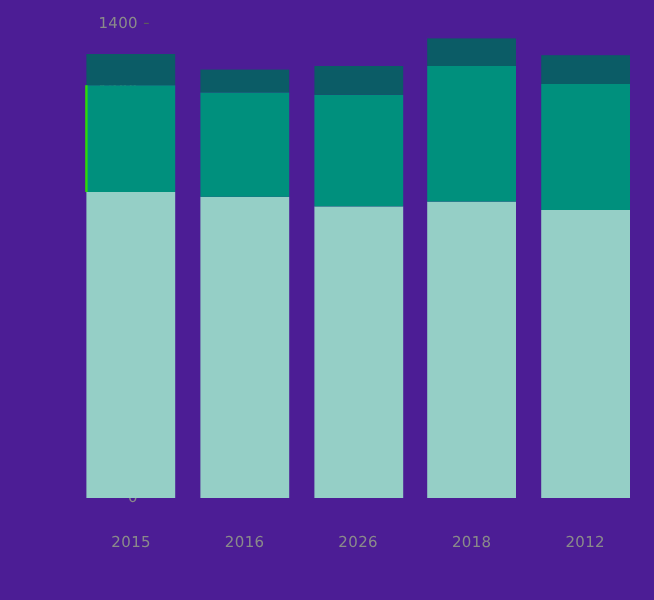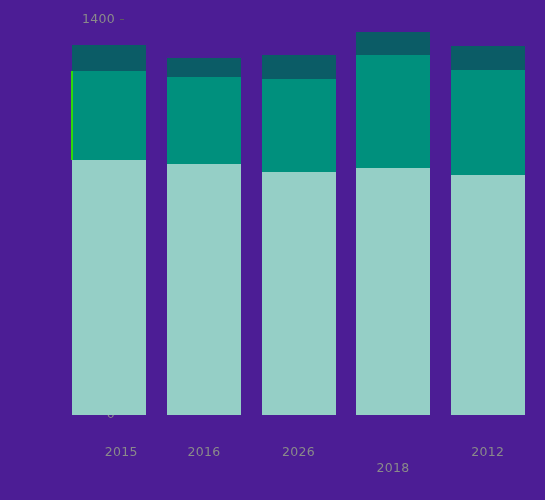--- a/index.html
+++ b/index.html
@@ -153,39 +153,39 @@
       <div class="y-tick" style="bottom: 395px;">
         <div class="tick-mark"></div>
         <div class="tick-label">1400</div>
       </div>
       <div class="bar-group" style="left: 10.3px; width: 74px; height: 395px;">
         <div class="seg seg-bens" title="Bens 2015: 903" style="background: rgb(149, 207, 198); bottom: 0px; height: 254.775px;"></div>
         <div class="seg seg-servicos" title="Serviços 2015: 318" style="background: rgb(0, 144, 125); bottom: 254.775px; height: 89.7214px;"></div>
         <div class="seg seg-atividades" title="Atividades 2015: 91" style="background: rgb(11, 92, 102); bottom: 344.496px; height: 25.675px;"></div>
         <div class="highlight-line" style="bottom: 254.775px; height: 89.7214px; left: -1px;"></div>
       </div>
-      <div class="x-label" style="left: 12px; width: 94.6px;">2015</div>
+      <div class="x-label" style="left: 0px; width: 94.6px;">2015</div>
       <div class="bar-group" style="left: 104.9px; width: 74px; height: 395px;">
         <div class="seg seg-bens" title="Bens 2016: 888" style="background: rgb(149, 207, 198); bottom: 0px; height: 250.543px;"></div>
         <div class="seg seg-servicos" title="Serviços 2016: 311" style="background: rgb(0, 144, 125); bottom: 250.543px; height: 87.7464px;"></div>
         <div class="seg seg-atividades" title="Atividades 2016: 66" style="background: rgb(11, 92, 102); bottom: 338.289px; height: 18.6214px;"></div>
       </div>
       <div class="x-label" style="left: 94.6px; width: 94.6px;">2016</div>
       <div class="bar-group" style="left: 199.5px; width: 74px; height: 395px;">
         <div class="seg seg-bens" title="Bens 2017: 863" style="background: rgb(149, 207, 198); bottom: 0px; height: 243.489px;"></div>
         <div class="seg seg-servicos" title="Serviços 2017: 329" style="background: rgb(0, 144, 125); bottom: 243.489px; height: 92.825px;"></div>
         <div class="seg seg-atividades" title="Atividades 2017: 84" style="background: rgb(11, 92, 102); bottom: 336.314px; height: 23.7px;"></div>
       </div>
       <div class="x-label" style="left: 189.2px; width: 94.6px;">2026</div>
       <div class="bar-group" style="left: 294.1px; width: 74px; height: 395px;">
         <div class="seg seg-bens" title="Bens 2018: 874" style="background: rgb(149, 207, 198); bottom: 0px; height: 246.593px;"></div>
         <div class="seg seg-servicos" title="Serviços 2018: 402" style="background: rgb(0, 144, 125); bottom: 246.593px; height: 113.421px;"></div>
         <div class="seg seg-atividades" title="Atividades 2018: 80" style="background: rgb(11, 92, 102); bottom: 360.014px; height: 22.5714px;"></div>
       </div>
-      <div class="x-label" style="left: 283.8px; width: 94.6px; margin-top: 16px;">2018</div>
+      <div class="x-label" style="left: 283.8px; width: 94.6px;">2018</div>
       <div class="bar-group" style="left: 388.7px; width: 74px; height: 395px;">
         <div class="seg seg-bens" title="Bens 2019: 851" style="background: rgb(149, 207, 198); bottom: 0px; height: 240.104px;"></div>
         <div class="seg seg-servicos" title="Serviços 2019: 373" style="background: rgb(0, 144, 125); bottom: 240.104px; height: 105.239px;"></div>
         <div class="seg seg-atividades" title="Atividades 2019: 84" style="background: rgb(11, 92, 102); bottom: 345.343px; height: 23.7px;"></div>
       </div>
       <div class="x-label" style="left: 378.4px; width: 94.6px;">2012</div>
     </div>
 
 
 </div>

